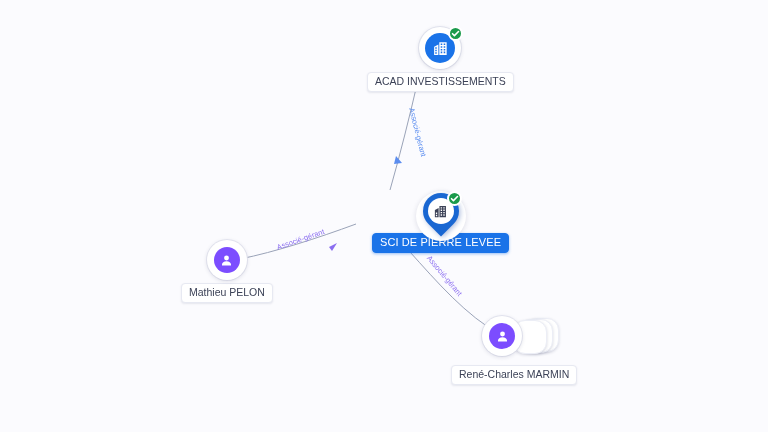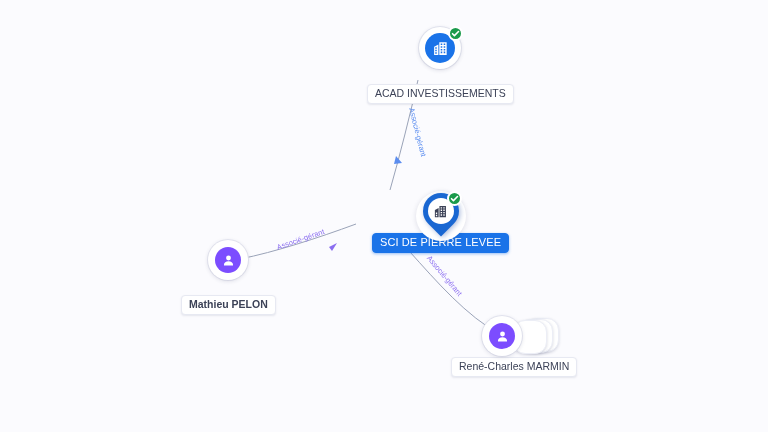--- a/index.html
+++ b/index.html
@@ -160,21 +160,21 @@
     position: absolute;
     border-radius: 12px;
     background: #ffffff;
     box-shadow: 0 1px 3px rgba(40,45,90,0.18);
     border: 1px solid #eceef6;
     box-sizing: border-box;
   }
 
   
   .label {
-    margin-top: 15px;
+    margin-top: 3px;
     padding: 3px 7px 4px 7px;
     border-radius: 4px;
     background: #ffffff;
     border: 1px solid #e7e9f2;
     color: #3c4257;
     font-size: 10.5px;
     line-height: 11px;
     white-space: nowrap;
     box-shadow: 0 1px 2px rgba(40,45,90,0.10);
   }
@@ -251,21 +251,21 @@
       </div>
       <div class="pin-badge">
         <svg width="9" height="9" viewBox="0 0 24 24" fill="none" stroke="#ffffff" stroke-width="4.2" stroke-linecap="round" stroke-linejoin="round">
           <path d="M4 12.5l5.2 5.2L20 6.8"></path>
         </svg>
       </div>
     </div>
     <div class="label selected" style="margin-top:-15px;">SCI DE PIERRE LEVEE</div>
   </div>
 
-  <div class="node" style="left:181px; top:240px;font-weight:bold;">
+  <div class="node" style="left:181px; top:240px;">
     <div class="person-halo">
       <div class="person-disc">
         <svg width="15" height="15" viewBox="0 0 24 24" fill="#ffffff">
           <circle cx="12" cy="8" r="3.9"></circle>
           <path d="M12 13.3c-4.1 0-7.2 2.3-7.2 5.1v1.4h14.4v-1.4c0-2.8-3.1-5.1-7.2-5.1z"></path>
         </svg>
       </div>
     </div>
     <div class="label">Mathieu PELON</div>
   </div>
@@ -277,16 +277,16 @@
       <div class="stack" style="left:54px; top:4px; width:34px; height:34px;"></div>
       <div class="person-halo" style="position:relative; margin-left:-24px;">
         <div class="person-disc">
           <svg width="15" height="15" viewBox="0 0 24 24" fill="#ffffff">
             <circle cx="12" cy="8" r="3.9"></circle>
             <path d="M12 13.3c-4.1 0-7.2 2.3-7.2 5.1v1.4h14.4v-1.4c0-2.8-3.1-5.1-7.2-5.1z"></path>
           </svg>
         </div>
       </div>
     </div>
-    <div class="label" style="margin-top:1px;">René-Charles MARMIN</div>
+    <div class="label" style="margin-top:9px;">René-Charles MARMIN</div>
   </div>
 
 </div>
 
 </body></html>

